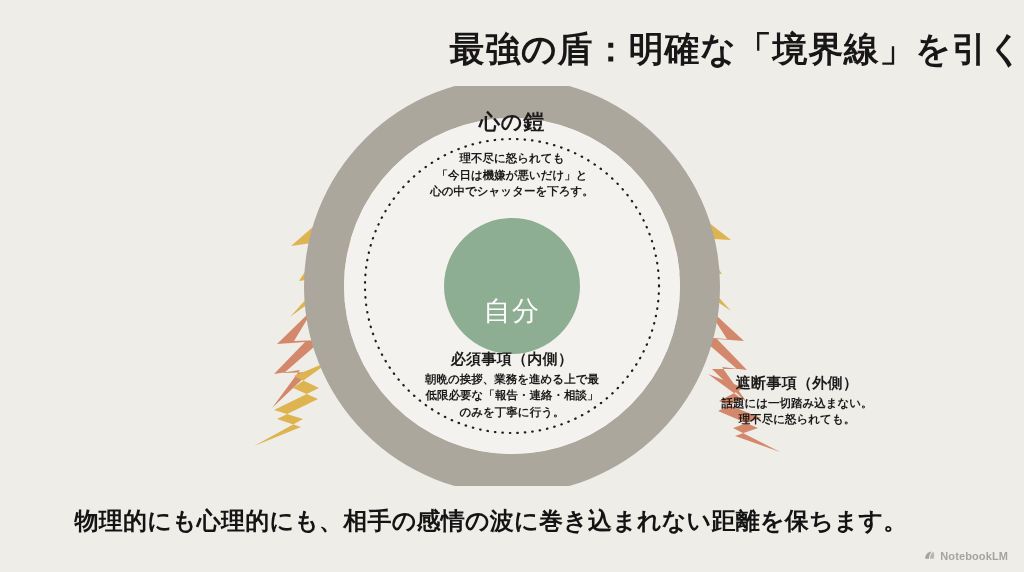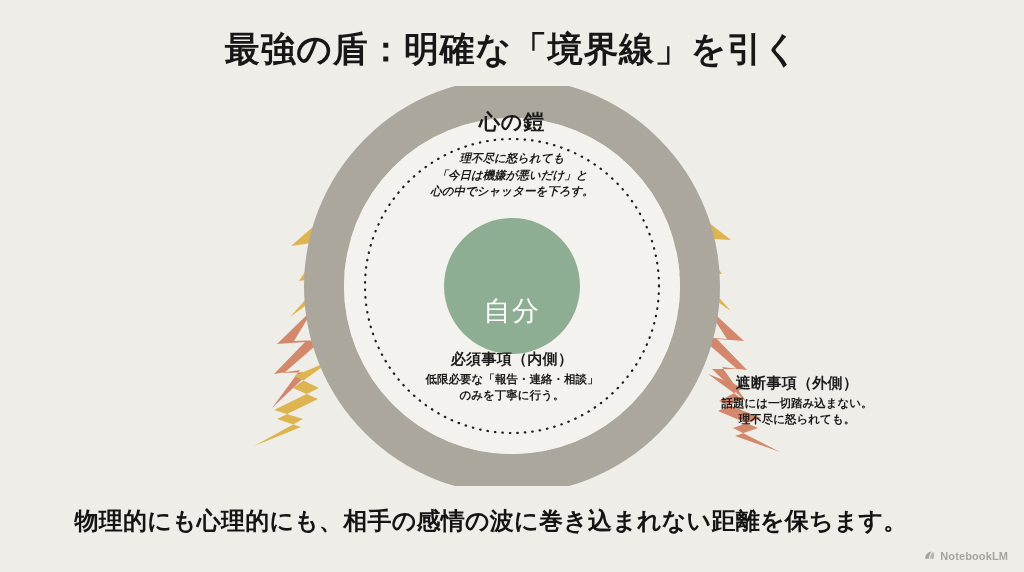--- a/index.html
+++ b/index.html
@@ -21,21 +21,21 @@
     width: 1024px;
     height: 572px;
   }
 
   
   #title {
     position: absolute;
     top: 26px;
     left: 0;
     width: 1024px;
-    text-align: center;
+    text-align: right;
     font-family: Liberation Serif, serif;
     font-weight: 700;
     font-size: 35px;
     letter-spacing: 0.02em;
     color: #171717;
     white-space: nowrap;
   }
 
   
   #diagram {
@@ -72,21 +72,20 @@
     letter-spacing: 0.04em;
   }
 
   #inner-note {
     left: 392px;
     top: 64px;
     width: 240px;
     font-size: 11.5px;
     font-weight: 700;
     line-height: 1.45;
-    font-style: italic;
   }
 
   #self-label {
     left: 427px;
     top: 176px;
     width: 170px;
     font-size: 27px;
     font-weight: 400;
     color: #ffffff;
     letter-spacing: 0.06em;
@@ -207,20 +206,21 @@
       <div>理不尽に怒られても</div>
       <div>「今日は機嫌が悪いだけ」と</div>
       <div>心の中でシャッターを下ろす。</div>
     </div>
 
     <div class="overlay" id="self-label">自分</div>
 
     <div class="overlay" id="essential-block">
       <div class="blk-title">必須事項（内側）</div>
       <div class="blk-body">
+        <div>朝晩の挨拶、業務を進める上で最</div>
         <div>低限必要な「報告・連絡・相談」</div>
         <div>のみを丁寧に行う。</div>
       </div>
     </div>
 
     <div class="overlay" id="blocked-block">
       <div class="blk-title">遮断事項（外側）</div>
       <div class="blk-body">
         <div>話題には一切踏み込まない。</div>
         <div>理不尽に怒られても。</div>

